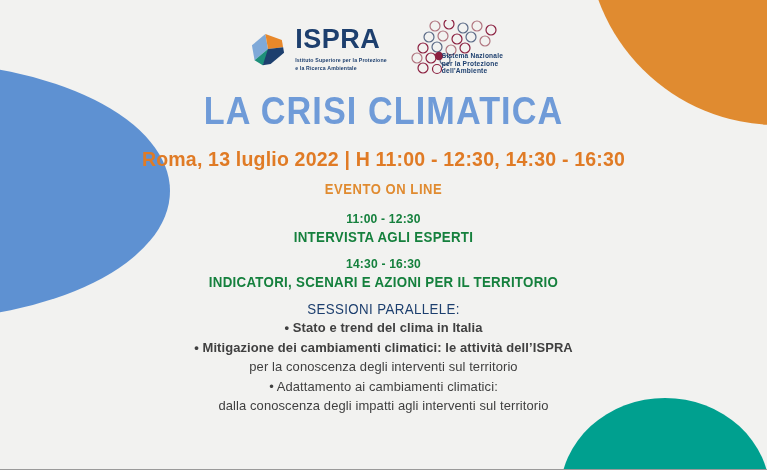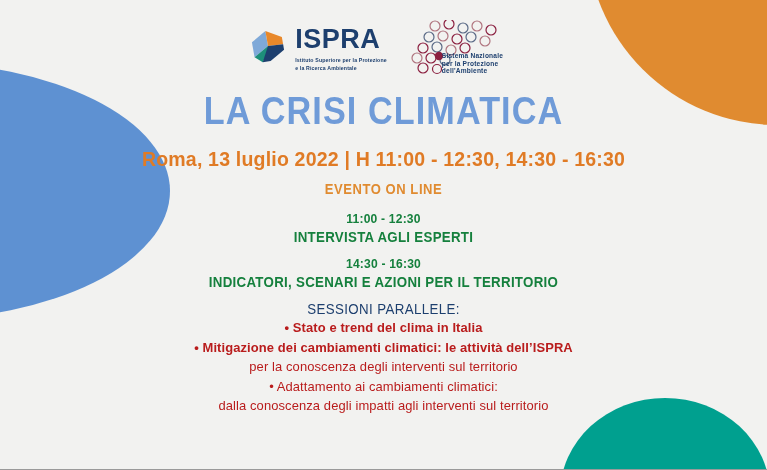--- a/index.html
+++ b/index.html
@@ -63,21 +63,21 @@
   .logo-row {
     display: flex;
     align-items: center;
     justify-content: center;
     gap: 22px;
     padding-top: 20px;
     height: 58px;
   }
   .ispra-logo {
     display: flex;
-    align-items: flex-start;
+    align-items: center;
     gap: 7px;
   }
   .ispra-mark {
     width: 40px;
     height: 40px;
     flex: 0 0 40px;
   }
   .ispra-words {
     text-align: left;
     line-height: 1;
@@ -173,21 +173,21 @@
 
   .parallel-heading {
     margin-top: 11px;
     font-size: 14px;
     color: #1d3f6e;
     letter-spacing: 0.4px;
     transform: scaleX(0.95);
   }
   .bullet-list {
     margin-top: 1px;
-    color: #b91c1c;
+    color: #404040;
   }
   .bullet-line {
     font-size: 13.5px;
     line-height: 1.45;
     letter-spacing: 0.1px;
     transform: scaleX(0.96);
   }
   .bullet-line.bold {
     font-weight: bold;
   }

